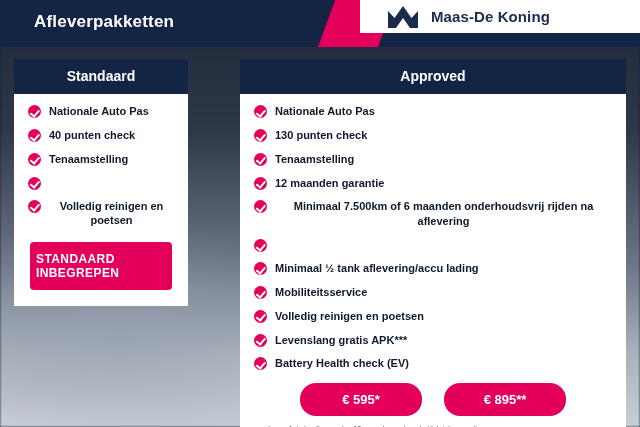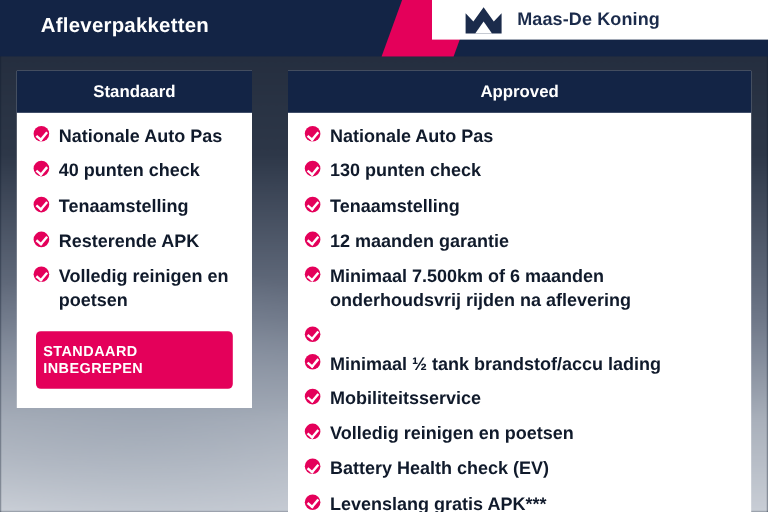--- a/index.html
+++ b/index.html
@@ -72,45 +72,46 @@
     font-size: 14px;
     font-weight: bold;
     padding: 9px 0 10px 0;
   }
   .card-body { padding: 10px 14px 12px 14px; }
   ul.feats { list-style: none; margin: 0; padding: 0; }
   ul.feats li {
     display: flex;
     align-items: flex-start;
     margin: 0 0 9px 0;
-    font-size: 15px;
+    font-size: 11px;
     color: #101a2b;
     font-weight: bold;
     line-height: 1.35;
+    text-align: center;
   }
   .check {
     flex: 0 0 auto;
     width: 13px; height: 13px;
     border-radius: 50%;
     background: #e4005a;
     margin-right: 8px;
     margin-top: 1px;
     position: relative;
   }
   .check::after {
     content: "";
     position: absolute;
     left: 3.5px; top: 2.7px;
     width: 4px; height: 6.5px;
     border-right: 2px solid #fff;
     border-bottom: 2px solid #fff;
     transform: rotate(40deg);
   }
   
-  #card-standaard { left: 14px; top: 12px; width: 196px; }
+  #card-standaard { left: 14px; top: 12px; width: 174px; }
   #btn-standaard {
     display: block;
     margin: 14px 2px 4px 2px;
     background: #e4005a;
     color: #ffffff;
     border: none;
     border-radius: 4px;
     padding: 10px 6px;
     font-size: 12px;
     font-weight: bold;
@@ -185,21 +186,20 @@
           <li>
             <span class="check"></span>
             <span>40 punten check</span>
           </li>
           <li>
             <span class="check"></span>
             <span>Tenaamstelling</span>
           </li>
           <li>
             <span class="check"></span>
-            <span>Resterende APK</span>
           </li>
           <li>
             <span class="check"></span>
             <span>Volledig reinigen en poetsen</span>
           </li>
         </ul>
         <button id="btn-standaard">STANDAARD INBEGREPEN</button>
       </div>
     </div>
 
@@ -225,37 +225,37 @@
           </li>
           <li>
             <span class="check"></span>
             <span>Minimaal 7.500km of 6 maanden onderhoudsvrij rijden na aflevering</span>
           </li>
           <li>
             <span class="check"></span>
           </li>
           <li>
             <span class="check"></span>
-            <span>Minimaal ½ tank brandstof/accu lading</span>
+            <span>Minimaal ½ tank aflevering/accu lading</span>
           </li>
           <li>
             <span class="check"></span>
             <span>Mobiliteitsservice</span>
           </li>
           <li>
             <span class="check"></span>
             <span>Volledig reinigen en poetsen</span>
           </li>
           <li>
             <span class="check"></span>
+            <span>Levenslang gratis APK***</span>
+          </li>
+          <li>
+            <span class="check"></span>
             <span>Battery Health check (EV)</span>
-          </li>
-          <li>
-            <span class="check"></span>
-            <span>Levenslang gratis APK***</span>
           </li>
         </ul>
 
         <div id="price-row">
           <button class="price-btn">€ 595*</button>
           <button class="price-btn">€ 895**</button>
         </div>
 
         <div id="footnotes">
           <div class="footnote">

